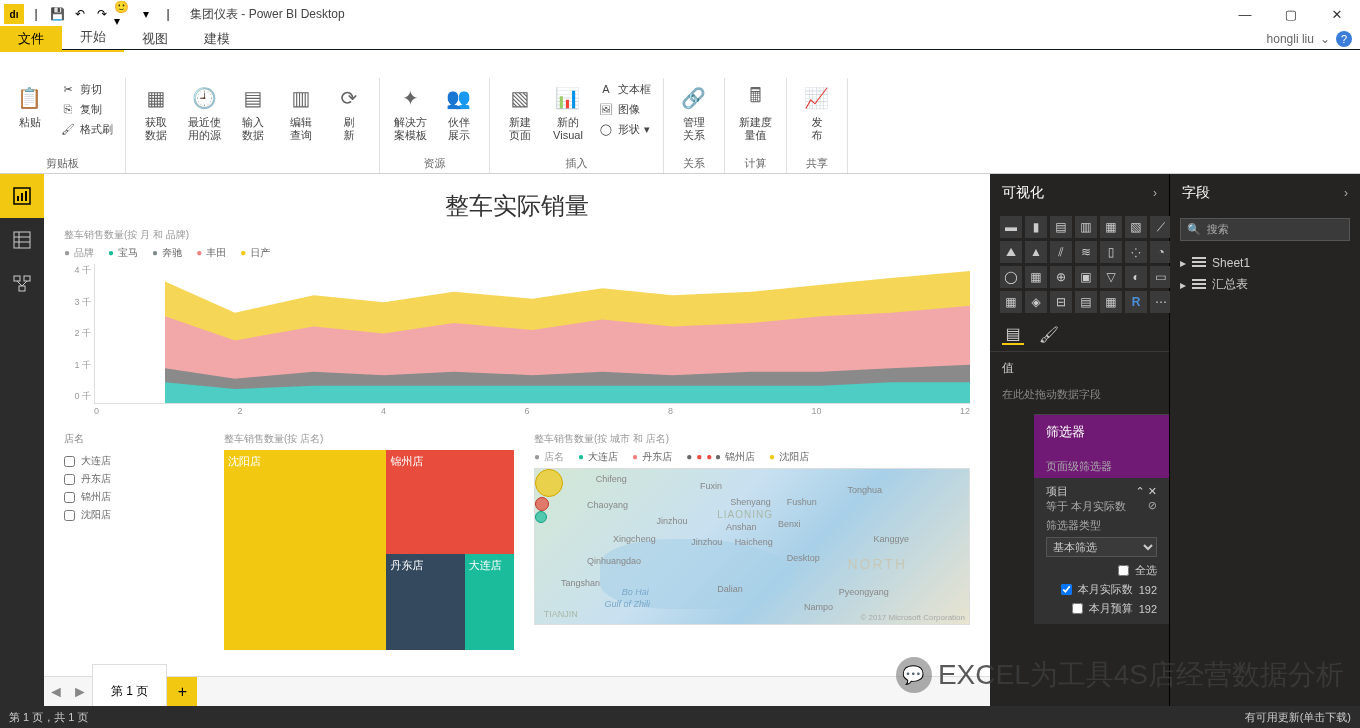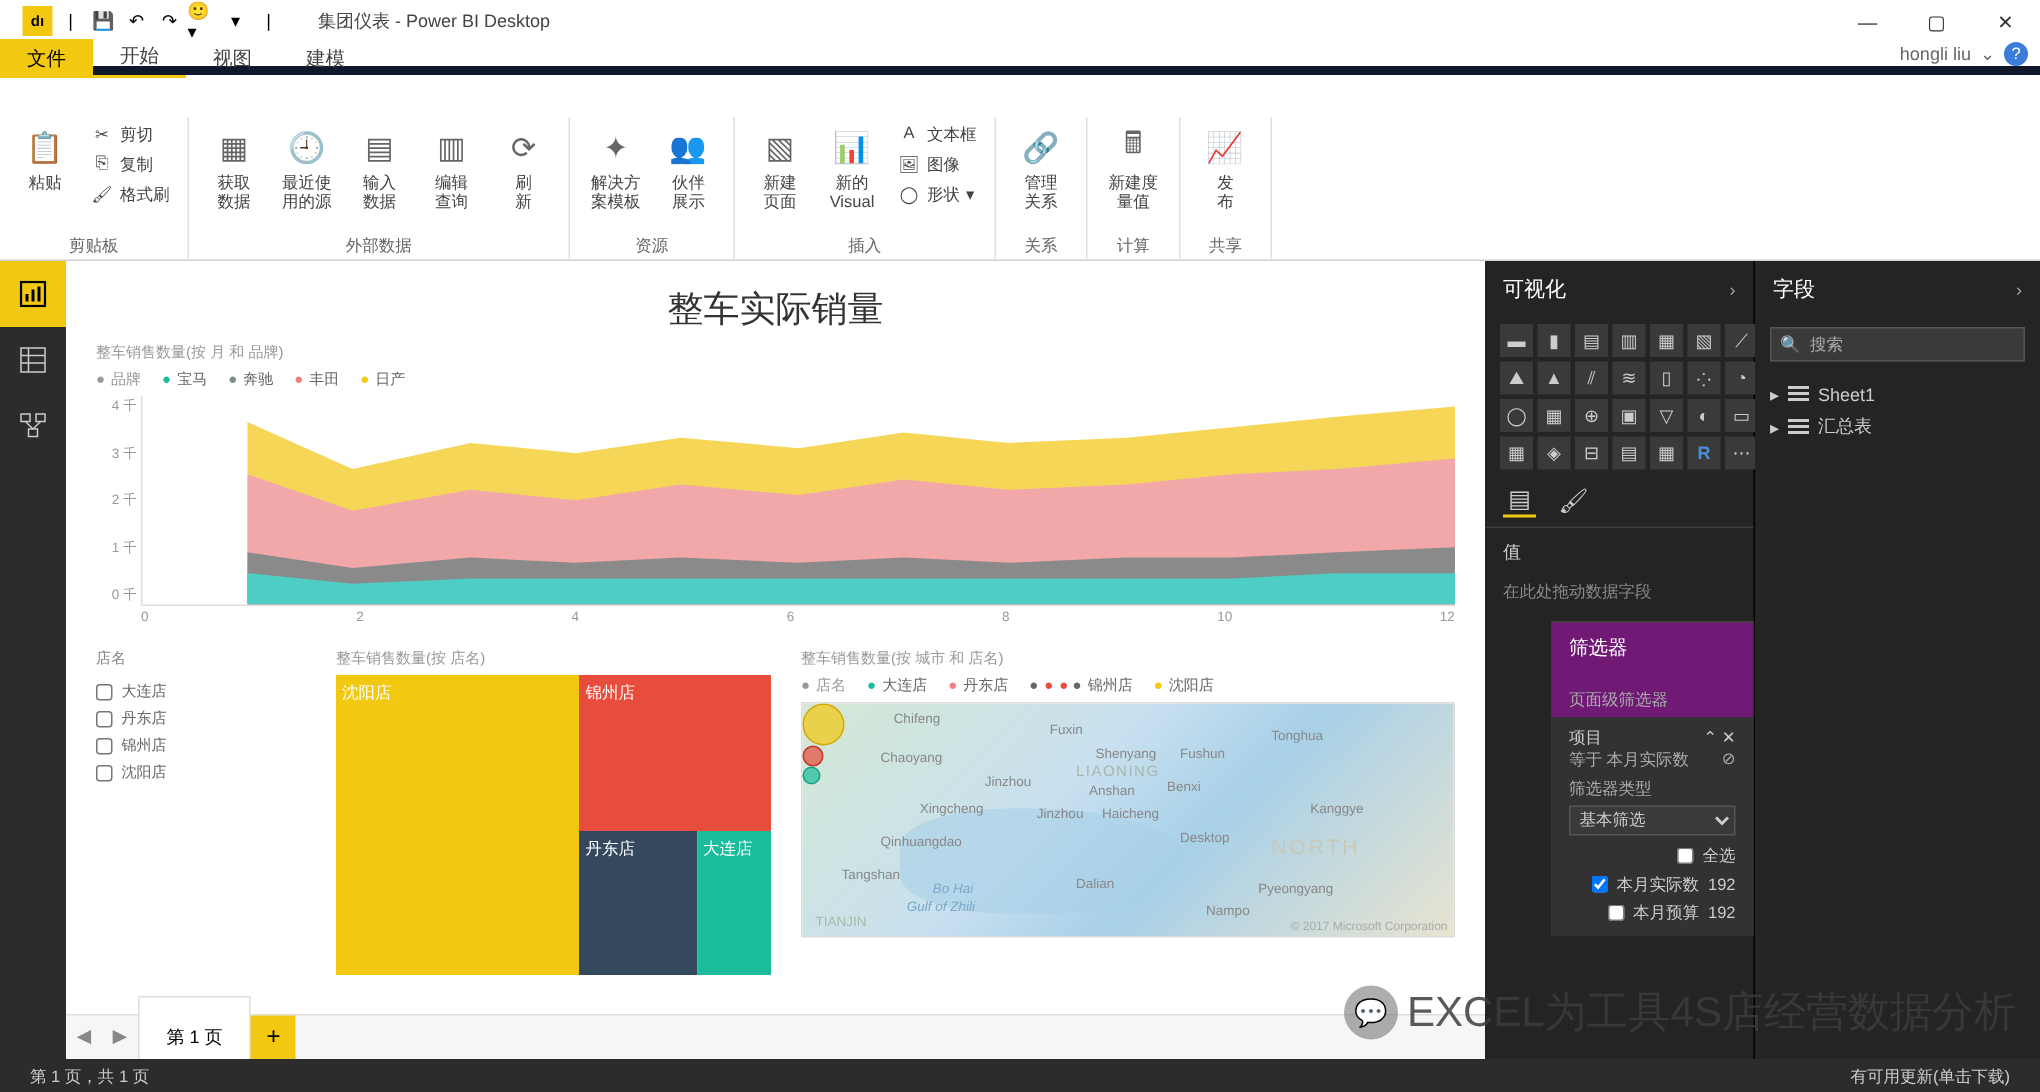--- a/index.html
+++ b/index.html
@@ -1,28 +1,28 @@
 <!DOCTYPE html>
 <html><head>
 <meta charset="utf-8">
 <style>
 * { margin: 0; padding: 0; box-sizing: border-box; font-family: "Segoe UI", "Microsoft YaHei", sans-serif; }
 body { width: 1360px; height: 728px; overflow: hidden; background: #fff; position: relative; }
 
 
 .titlebar { height: 28px; background: #fff; display: flex; align-items: center; font-size: 12px; }
-.titlebar .qat { display: flex; align-items: flex-start; gap: 2px; padding: 0 15px; }
+.titlebar .qat { display: flex; align-items: flex-start; gap: 2px; padding: 0 4px; }
 .titlebar .qat span { width: 20px; height: 20px; display: inline-flex; align-items: center; justify-content: center; }
 .app-icon { background: #f2c811; color: #000; font-weight: bold; font-size: 10px; width: 18px; height: 18px; display: inline-flex; align-items: center; justify-content: center; }
 .titlebar .title { margin-left: 8px; color: #444; }
 .titlebar .winctrls { margin-left: auto; display: flex; }
 .titlebar .winctrls span { width: 46px; height: 28px; display: inline-flex; align-items: center; justify-content: center; color: #333; font-size: 13px; }
 
 
-.userrow { height: 22px; display: flex; align-items: center; justify-content: flex-end; padding-right: 8px; font-size: 12px; color: #666; gap: 6px; border-bottom: 6px solid #0f172a; }
+.userrow { height: 22px; display: flex; align-items: center; justify-content: flex-end; padding-right: 8px; font-size: 12px; color: #666; gap: 6px; border-bottom: 1px solid #0f172a; }
 .userrow .help { width:16px; height:16px; border-radius:50%; background:#3b7dd8; color:#fff; display:inline-flex; align-items:center; justify-content:center; font-size:11px; }
 
 
 .ribbontabs { height: 24px; display: flex; align-items: flex-end; position: absolute; top: 28px; left: 0; }
 .ribbontabs .tab { padding: 4px 18px; font-size: 13px; color: #444; cursor: pointer; }
 .ribbontabs .tab.file { background: #f2c811; color: #000; }
 .ribbontabs .tab.active { border-bottom: 2px solid #f2c811; }
 
 
 .ribbon { height: 100px; border-bottom: 1px solid #d0d0d0; display: flex; padding-top: 4px; margin-top: 24px; }
@@ -112,21 +112,21 @@
 .fields-list .fld { display: flex; align-items: center; gap: 6px; padding: 3px 0; color: #ccc; cursor: pointer; }
 .fields-list .tblic { width: 14px; height: 12px; background: repeating-linear-gradient(#ccc, #ccc 2px, transparent 2px, transparent 4px); }
 
 
 .pagetabs { position: absolute; bottom: 22px; left: 44px; right: 370px; height: 30px; background: #f6f6f6; border-top: 1px solid #ddd; display: flex; align-items: center; }
 .pagetabs .nav { width: 24px; display: flex; align-items: center; justify-content: center; color: #888; cursor: pointer; }
 .pagetabs .ptab { padding: 18px 18px; font-size: 12px; background: #fff; border: 1px solid #ddd; cursor: pointer; }
 .pagetabs .add { width: 30px; height: 30px; background: #f2c811; display: flex; align-items: center; justify-content: center; font-size: 16px; cursor: pointer; }
 
 
-.statusbar { position: absolute; bottom: 0; left: 0; right: 0; height: 22px; background: #2c2c2c; color: #ccc; font-size: 11px; display: flex; align-items: center; padding: 0 20px; justify-content: space-between; }
+.statusbar { position: absolute; bottom: 0; left: 0; right: 0; height: 22px; background: #2c2c2c; color: #ccc; font-size: 11px; display: flex; align-items: center; padding: 0 9px; justify-content: space-between; }
 
 
 .watermark { position: absolute; bottom: 34px; right: 16px; font-size: 28px; color: rgba(60,60,60,0.85); font-weight: 500; pointer-events: none; display: flex; align-items: center; gap: 6px; }
 .watermark .wx { width: 36px; height: 36px; border-radius: 50%; background: rgba(120,120,120,0.6); display: inline-flex; align-items: center; justify-content: center; font-size: 18px; color: #fff; }
 </style>
 </head>
 <body>
 
 <div class="titlebar">
   <div class="qat">
@@ -205,21 +205,20 @@
           <span class="ic">▥</span>
           <span class="lbl" style="white-space:pre">编辑
 查询</span>
         </div>
       <div class="rbtn">
           <span class="ic">⟳</span>
           <span class="lbl" style="white-space:pre">刷
 新</span>
         </div>
     </div>
-    <div class="label">外部数据</div>
   </div>
   <div class="ribgroup">
     <div class="btns">
       <div class="rbtn">
           <span class="ic">✦</span>
           <span class="lbl" style="white-space:pre">解决方
 案模板</span>
         </div>
       <div class="rbtn">
           <span class="ic">👥</span>

